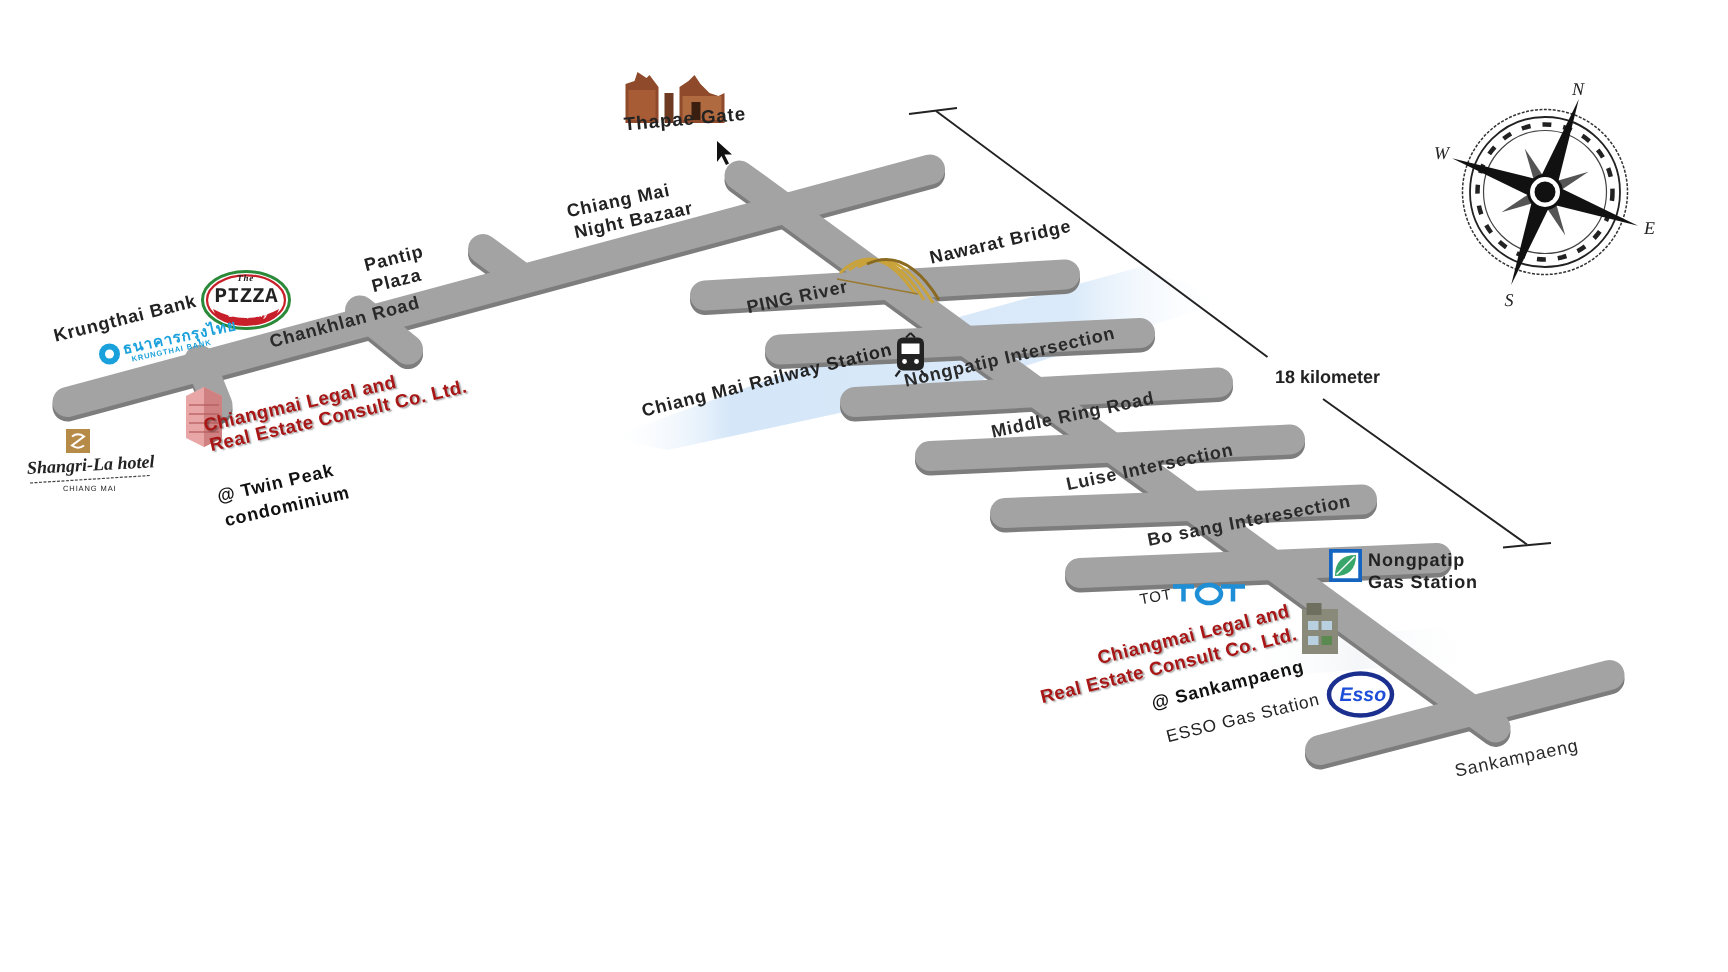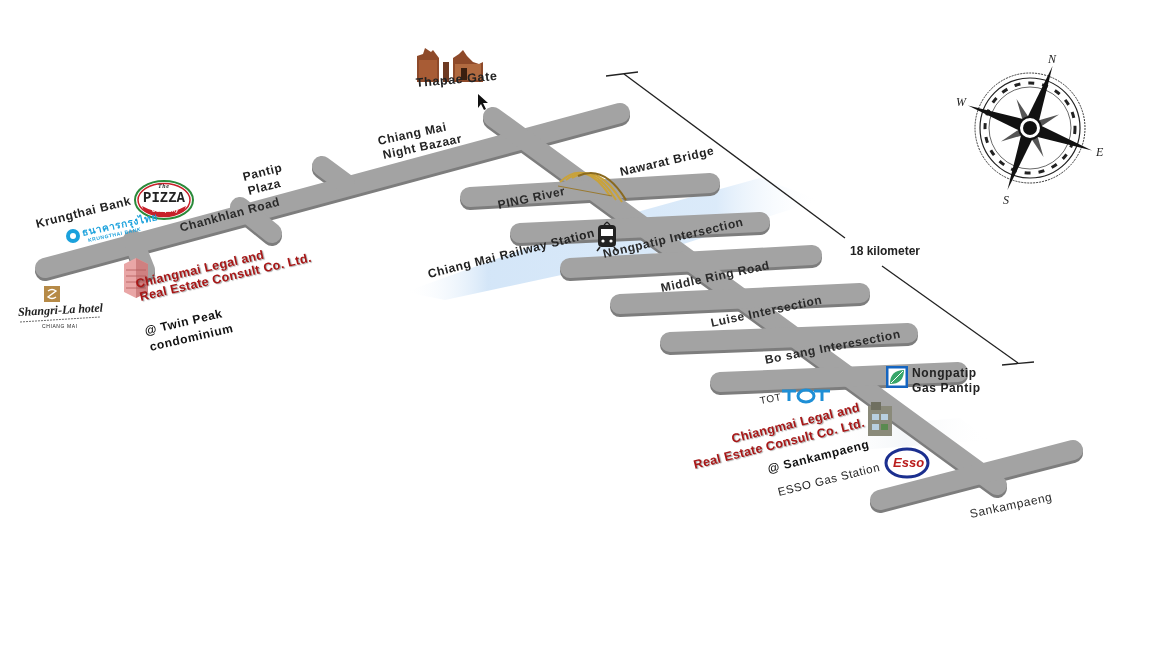--- a/index.html
+++ b/index.html
@@ -209,29 +209,29 @@
 <div class="lbl" style="left:428px;top:267px;transform:rotate(-14deg);">Chiang Mai Railway Station</div>
 
 <div class="lbl road" style="left:603px;top:247px;transform:rotate(-13deg);">Nongpatip Intersection</div>
 <div class="lbl road" style="left:661px;top:281px;transform:rotate(-12deg);">Middle Ring Road</div>
 <div class="lbl road" style="left:711px;top:316px;transform:rotate(-12deg);">Luise Intersection</div>
 <div class="lbl road" style="left:765px;top:353px;transform:rotate(-11deg);">Bo sang Interesection</div>
 
 <div class="lbl" style="left:850px;top:244px;letter-spacing:0;">18 kilometer</div>
 
 <div class="lbl" style="left:912px;top:366px;">Nongpatip</div>
-<div class="lbl" style="left:912px;top:381px;">Gas Pantip</div>
+<div class="lbl" style="left:912px;top:381px;">Gas Station</div>
 
 <div class="lbl" style="left:760px;top:395px;transform:rotate(-10deg);font-size:10px;font-weight:normal;">TOT</div>
 
 <div class="lbl red" style="left:732px;top:432px;transform:rotate(-14deg);">Chiangmai Legal and</div>
 <div class="lbl red" style="left:694px;top:458px;transform:rotate(-14deg);">Real Estate Consult Co. Ltd.</div>
 <div class="lbl blk" style="left:768px;top:462px;transform:rotate(-14deg);">@ Sankampaeng</div>
 
-<div class="lbl" style="left:893px;top:455px;color:#b91c1c;font-size:13px;letter-spacing:0;font-style:italic;">Esso</div>
+<div class="lbl" style="left:893px;top:455px;color:#1d4ed8;font-size:13px;letter-spacing:0;font-style:italic;">Esso</div>
 <div class="lbl" style="left:778px;top:486px;transform:rotate(-14deg);font-weight:normal;font-size:11.5px;">ESSO Gas Station</div>
 
 <div class="lbl road" style="left:970px;top:507px;transform:rotate(-12deg);font-weight:normal;">Sankampaeng</div>
 
 <div class="lbl" style="left:1048px;top:52px;font-family:'Liberation Serif',serif;font-style:italic;font-size:12px;font-weight:normal;">N</div>
 <div class="lbl" style="left:956px;top:95px;font-family:'Liberation Serif',serif;font-style:italic;font-size:12px;font-weight:normal;">W</div>
 <div class="lbl" style="left:1096px;top:145px;font-family:'Liberation Serif',serif;font-style:italic;font-size:12px;font-weight:normal;">E</div>
 <div class="lbl" style="left:1003px;top:193px;font-family:'Liberation Serif',serif;font-style:italic;font-size:12px;font-weight:normal;">S</div>
 
 </body></html>

